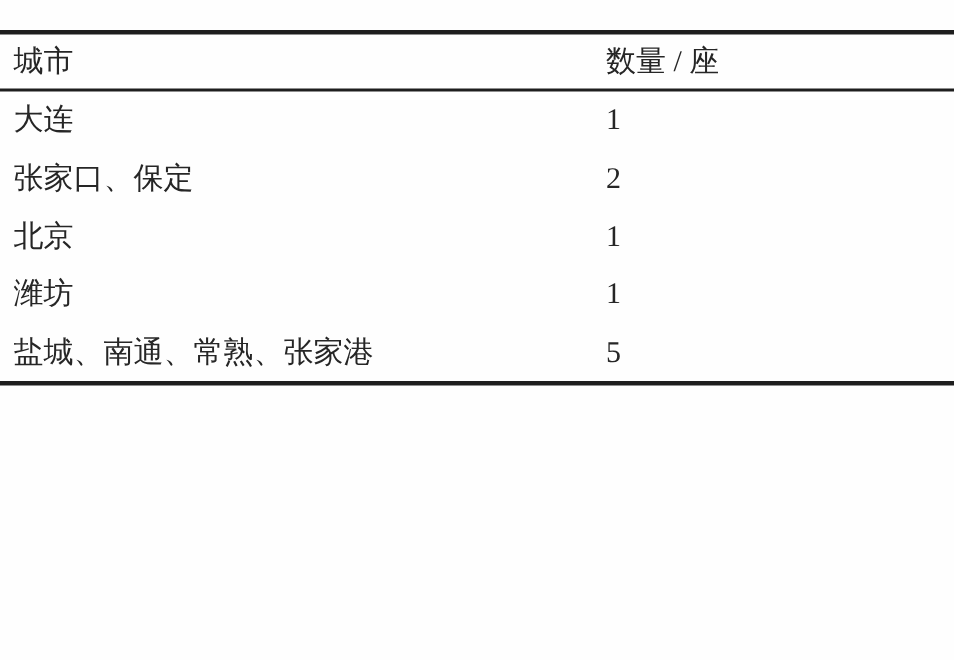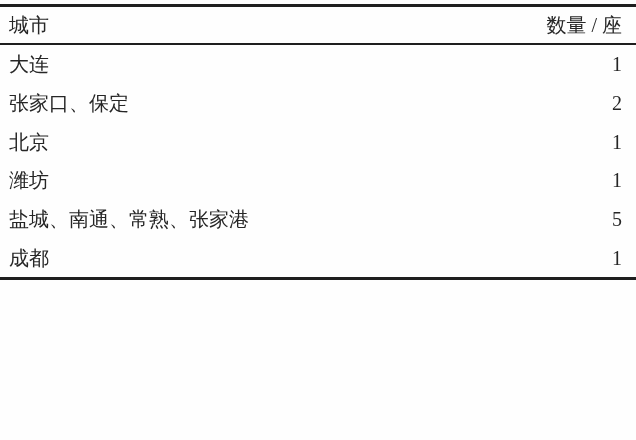--- a/index.html
+++ b/index.html
@@ -11,21 +11,21 @@
     height: 440px;
     background: #fefefe;
     font-family: "Liberation Serif", "DejaVu Serif", serif;
     color: #262626;
     overflow: hidden;
   }
   .page {
     width: 636px;
     height: 440px;
     box-sizing: border-box;
-    padding-top: 4px;
+    padding-top: 20px;
   }
   table.tbl {
     width: 636px;
     border-collapse: collapse;
     border-top: 3px solid #1e1e1e;
     border-bottom: 3px solid #1e1e1e;
     table-layout: fixed;
   }
   thead tr {
     border-bottom: 2px solid #1e1e1e;
@@ -37,21 +37,21 @@
     padding: 0;
     white-space: nowrap;
     overflow: hidden;
   }
   .col-city {
     text-align: left;
     padding-left: 9px;
   }
   th.col-qty, td.col-qty {
     width: 218px;
-    text-align: right;
+    text-align: left;
     padding-right: 14px;
   }
   thead th {
     height: 36px;
     vertical-align: middle;
   }
   tbody td {
     height: 38.7px;
     vertical-align: middle;
   }
@@ -89,20 +89,16 @@
   </tr>
 
 
   <tr>
     <td class="col-city">盐城、南通、常熟、张家港</td>
     <td class="col-qty">5</td>
   </tr>
 
 
 
-  <tr>
-    <td class="col-city">成都</td>
-    <td class="col-qty">1</td>
-  </tr>
 
 </tbody>
   </table>
 </div>
 
 </body></html>

